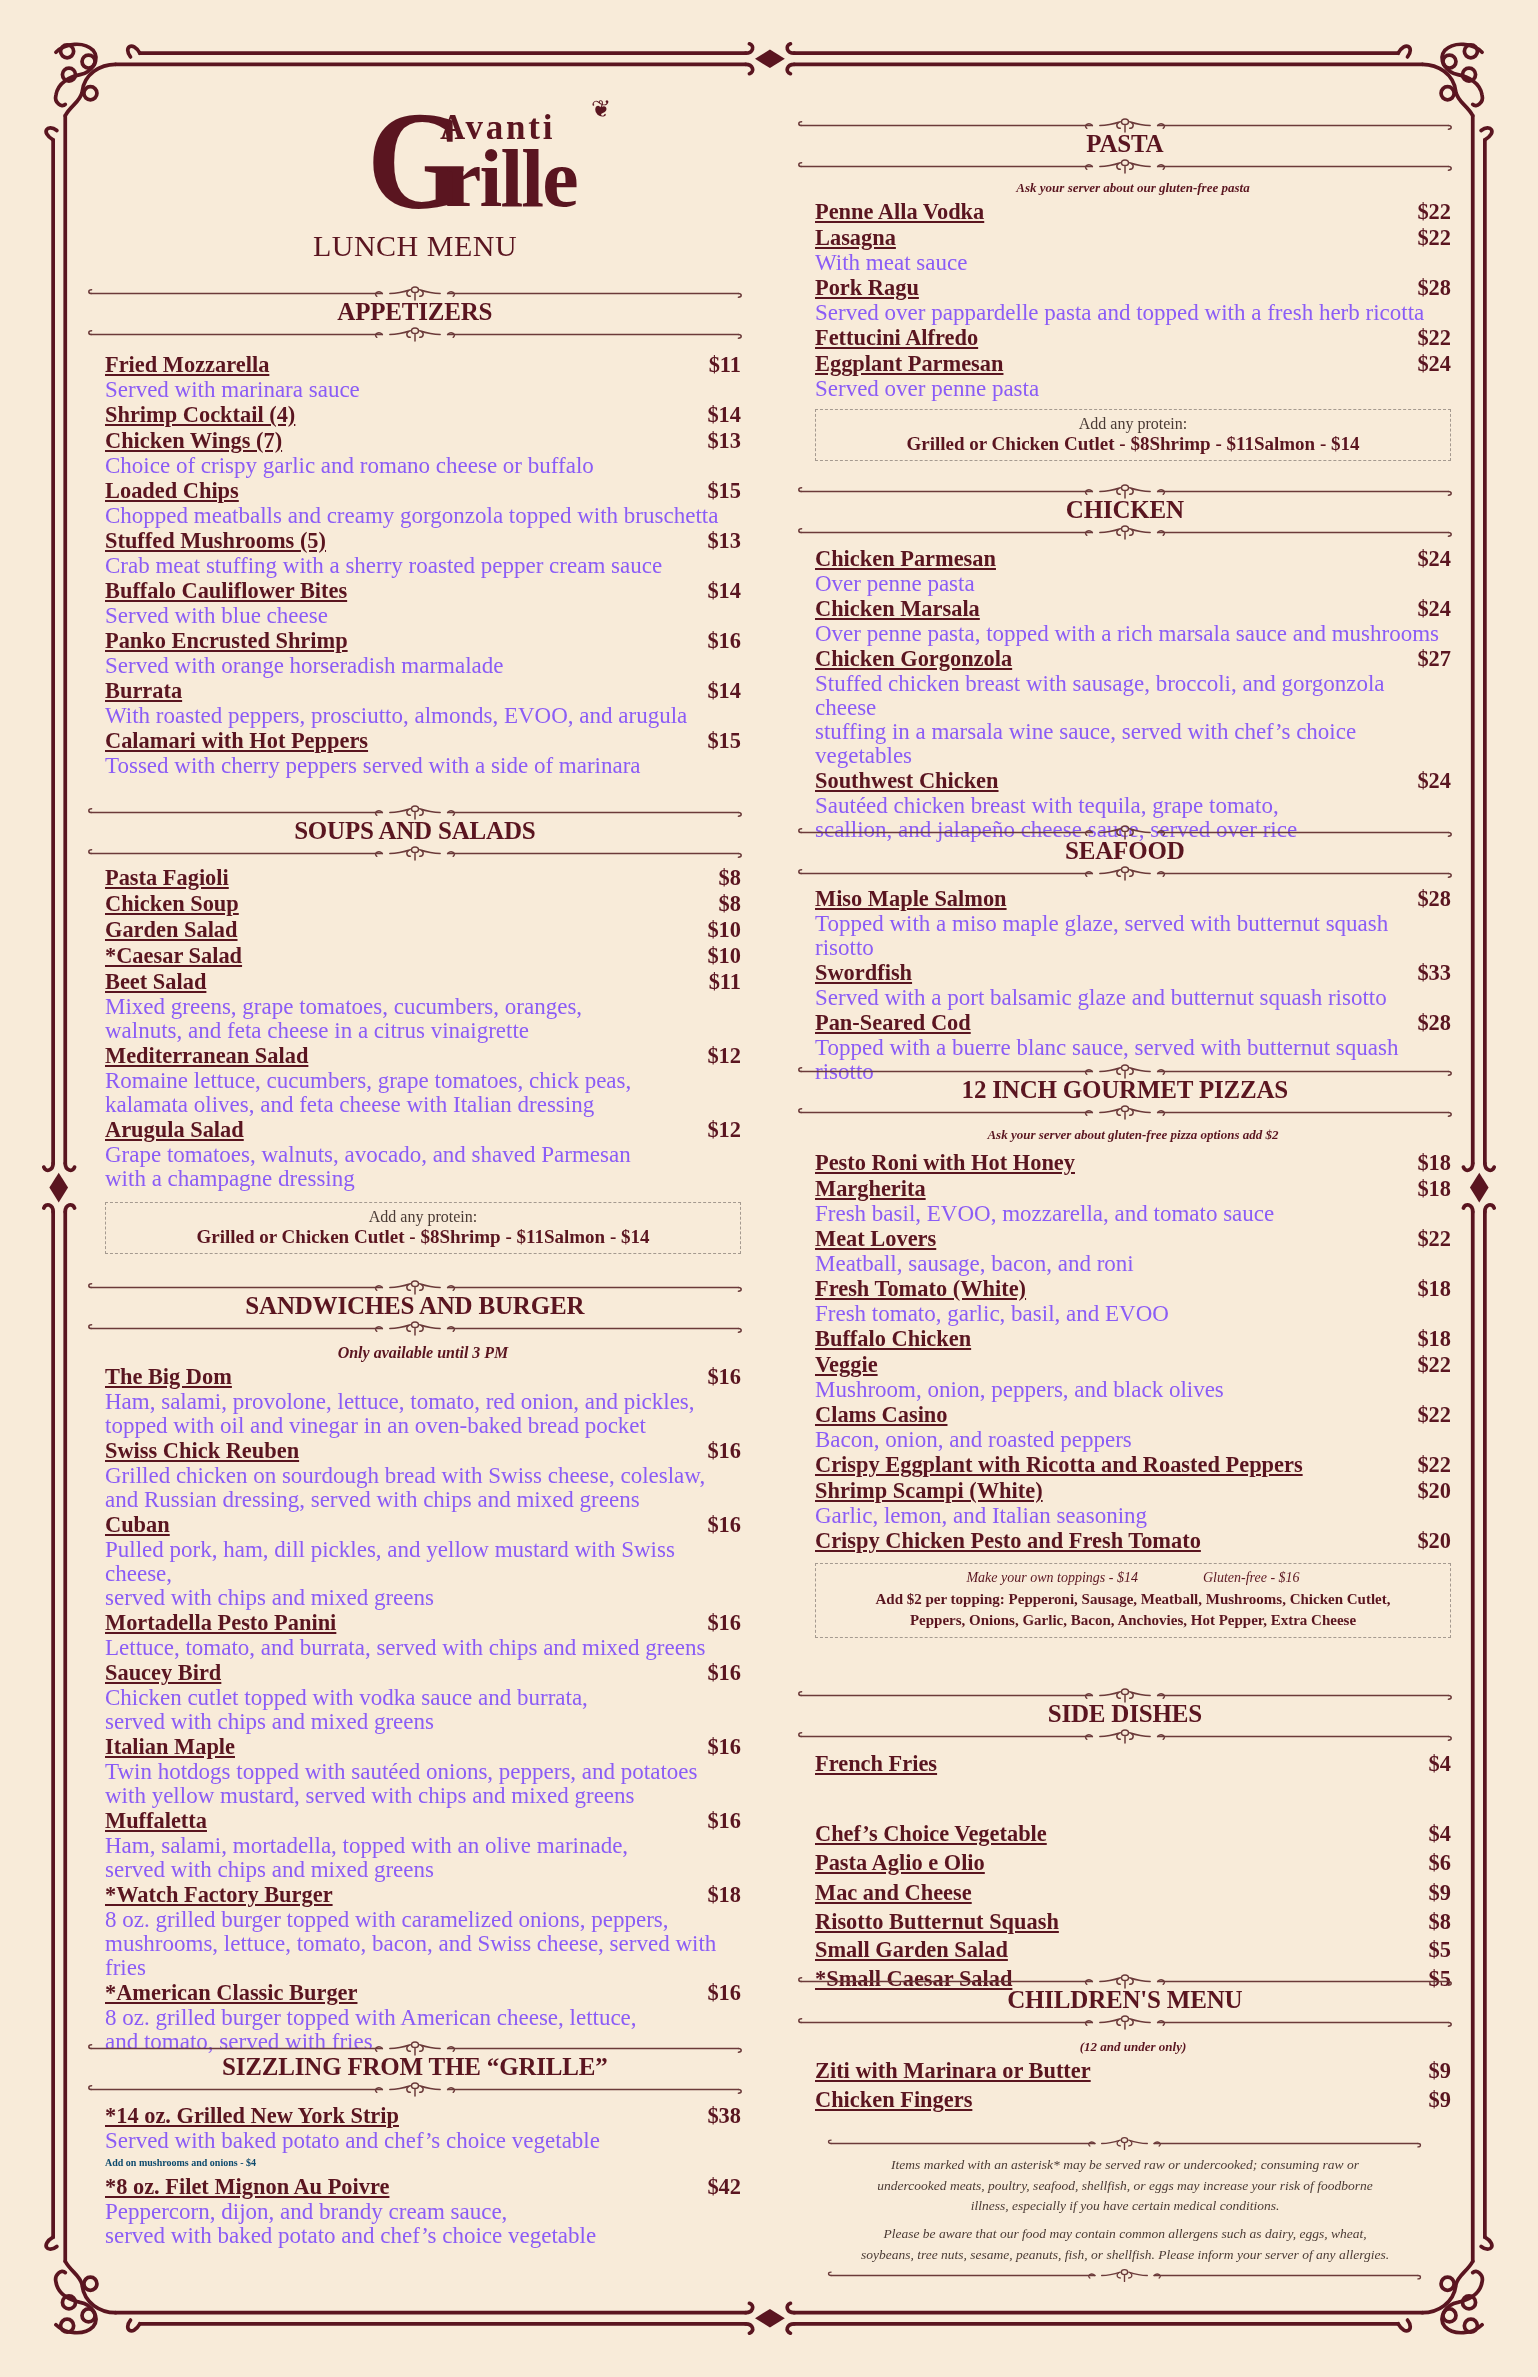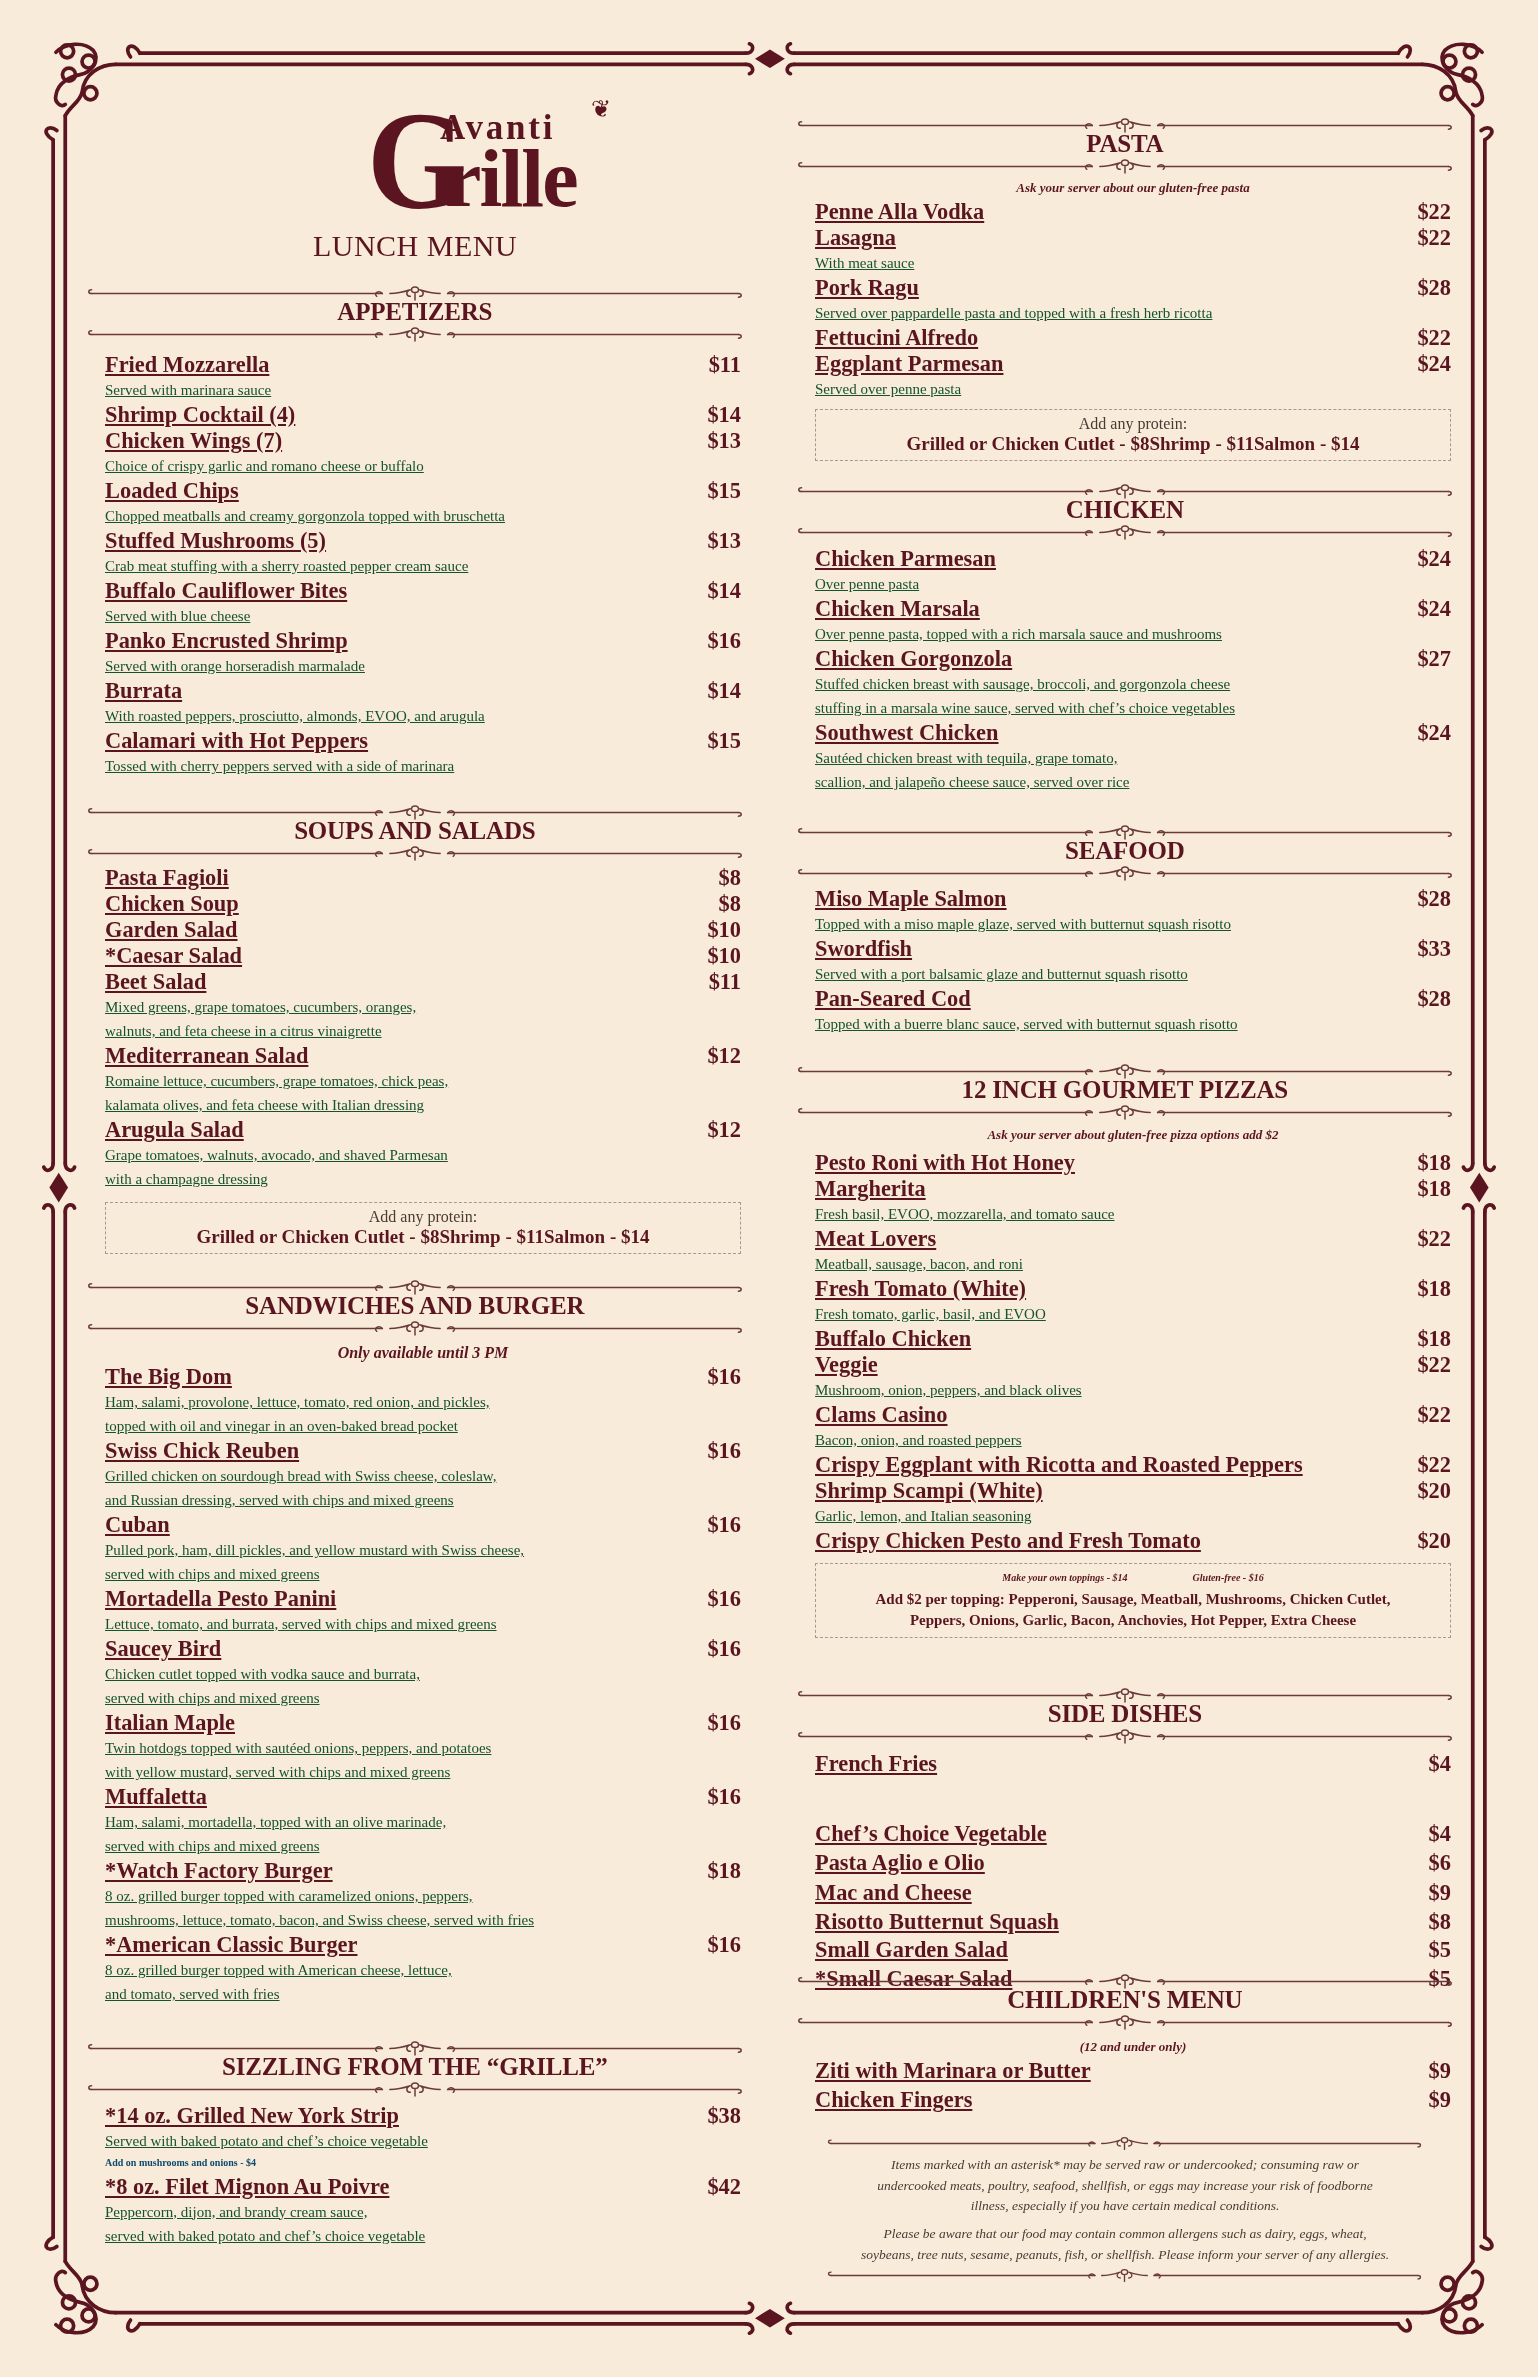--- a/index.html
+++ b/index.html
@@ -30,29 +30,29 @@
   .sec-title { position: absolute; left: 0; width: 658px; top: 13px; text-align: center; font-size: 25px; font-weight: bold; letter-spacing: -0.2px; color: #5a1520; }
 
   
   .items { position: absolute; left: 8px; width: 636px; }
   .note { text-align: center; font-style: italic; font-weight: bold; font-size: 16px; color: #5a1520; line-height: 22.4px; }
   .note-small { font-size: 13px; }
   .item { position: relative; }
   .item-row { display: flex; justify-content: space-between; align-items: baseline; }
   .item-name { font-weight: bold; font-size: 22.4px; line-height: 26px; color: #5a1520; text-decoration: underline; }
   .item-price { font-weight: bold; font-size: 22.4px; line-height: 26px; color: #5a1520; }
-  .item-desc { font-size: 15px; line-height: 24px; color: #14532d; text-decoration: underline; }
+  .item-desc { font-size: 23px; line-height: 24px; color: #8b5cf6; }
   .addon { font-size: 10px; font-weight: bold; color: #0c4a6e; line-height: 20.5px; font-family: Liberation Serif, serif; }
 
   .protein-box { border: 1.4px dashed #a59a90; margin-top: 11.2px; padding: 3.7px 0 5.6px; text-align: center; }
   .protein-label { font-size: 16px; color: #4a3a34; line-height: 20.5px; }
   .protein-opts { display: flex; justify-content: center; font-size: 19px; font-weight: bold; color: #5a1520; line-height: 20.5px; }
 
   .topping-box { border: 1.4px dashed #a59a90; margin-top: 9.3px; padding: 3.7px 9.3px 5.6px; text-align: center; }
-  .topping-top { display: flex; justify-content: center; gap: 65px; font-style: italic; font-weight: bold; font-size: 10px; color: #5a1520; line-height: 20.5px; }
+  .topping-top { display: flex; justify-content: center; gap: 65px; font-style: italic; font-weight: normal; font-size: 14px; color: #5a1520; line-height: 20.5px; }
   .topping-list { font-size: 15px; font-weight: bold; color: #5a1520; line-height: 21.4px; }
 
   .disclaimer { position: absolute; text-align: center; font-style: italic; font-size: 13.5px; line-height: 20.5px; color: #4a3a34; }
 </style>
 </head>
 <body>
 
 <svg class="frame-svg" viewBox="0 0 1650 2550" xmlns="http://www.w3.org/2000/svg">
   <g fill="none" stroke="#5a1520" stroke-width="4" stroke-linecap="round">
 

